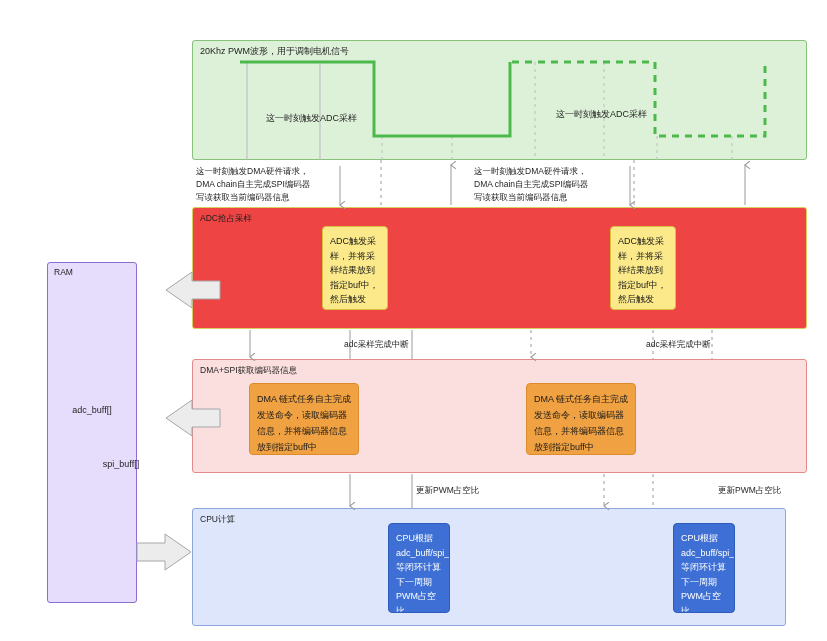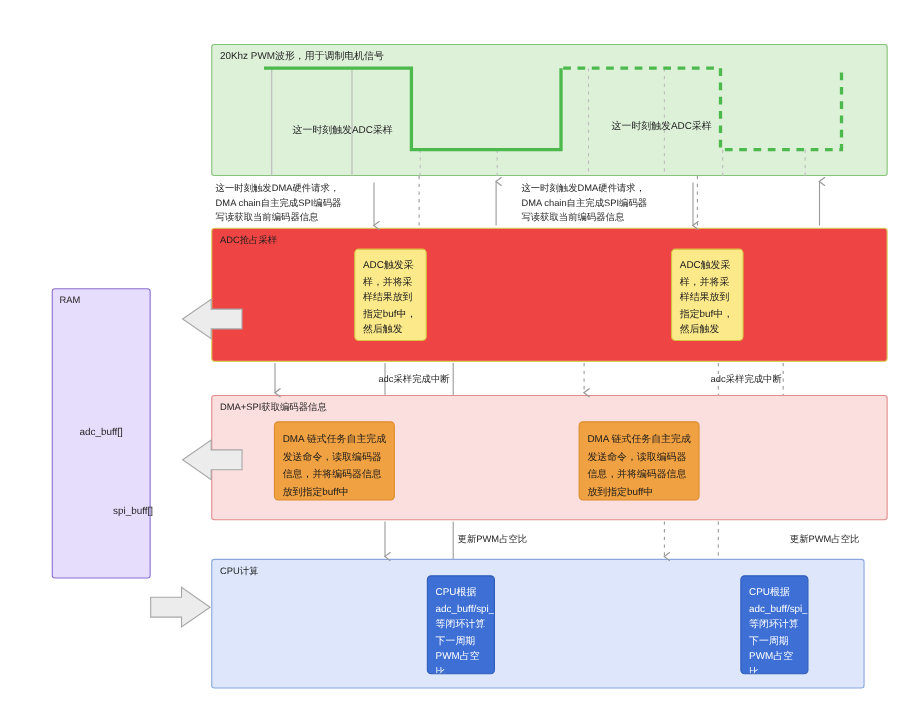--- a/index.html
+++ b/index.html
@@ -62,40 +62,40 @@
 
   .lane-cpu {
     left: 192px; top: 508px; width: 594px; height: 118px;
     background: #dde6fa;
     border-color: #8aa6dd;
   }
 
   
   .ram-box {
     position: absolute;
-    left: 47px; top: 262px; width: 90px; height: 264px;
+    left: 47px; top: 262px; width: 90px; height: 341px;
     box-sizing: border-box;
     background: #e6dcfb;
     border: 1px solid #8a6fd1;
     border-radius: 3px;
   }
   .ram-title {
     position: absolute;
     left: 6px; top: 4px;
     font-size: 8.5px;
     color: #1f1f1f;
   }
   .ram-var {
     position: absolute;
     width: 100%;
     text-align: center;
     font-size: 9px;
     color: #1f1f1f;
   }
-  .ram-var-1 { top: 124px; }
+  .ram-var-1 { top: 142px; }
   .ram-var-2 { top: 196px; padding-left: 29px; }
 
   
   .note {
     position: absolute;
     box-sizing: border-box;
     border-width: 1px;
     border-style: solid;
     border-radius: 4px;
     font-size: 9px;

